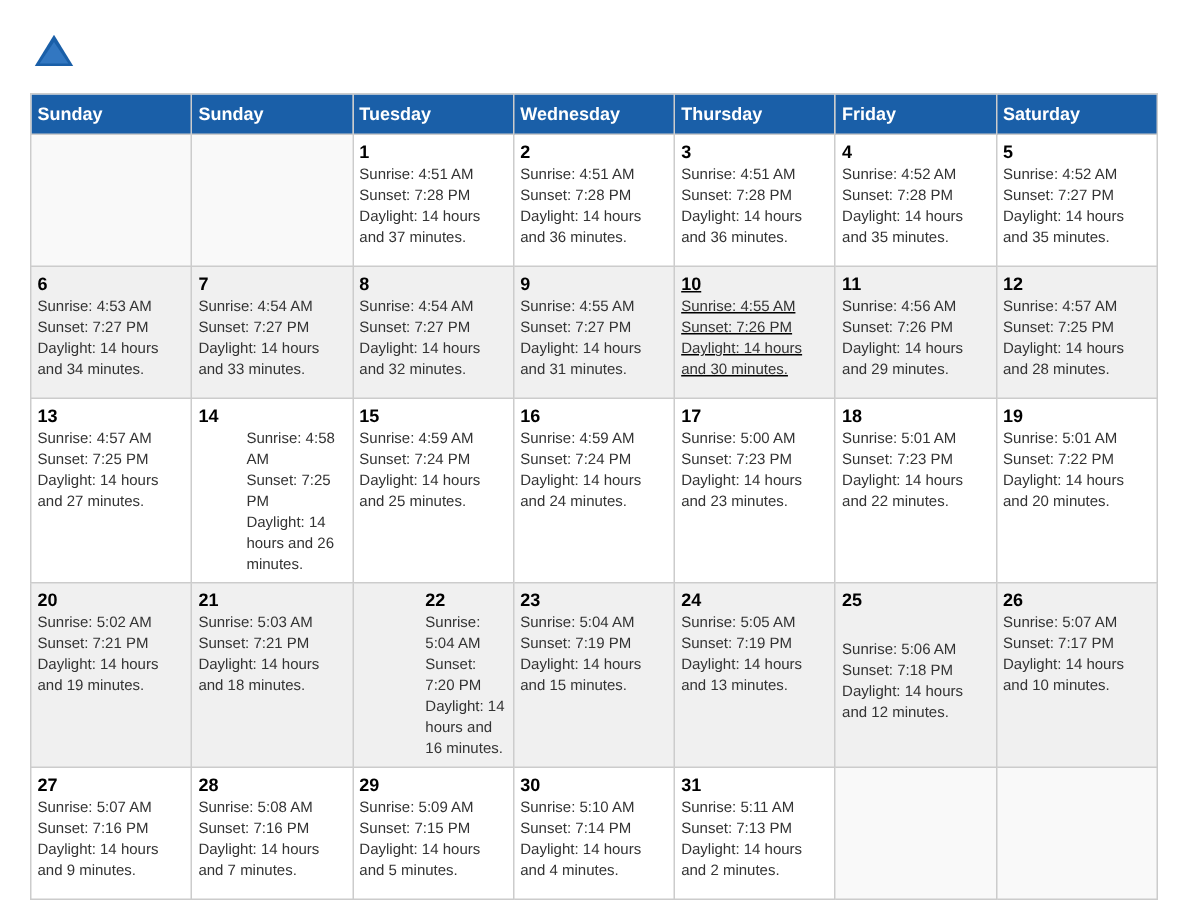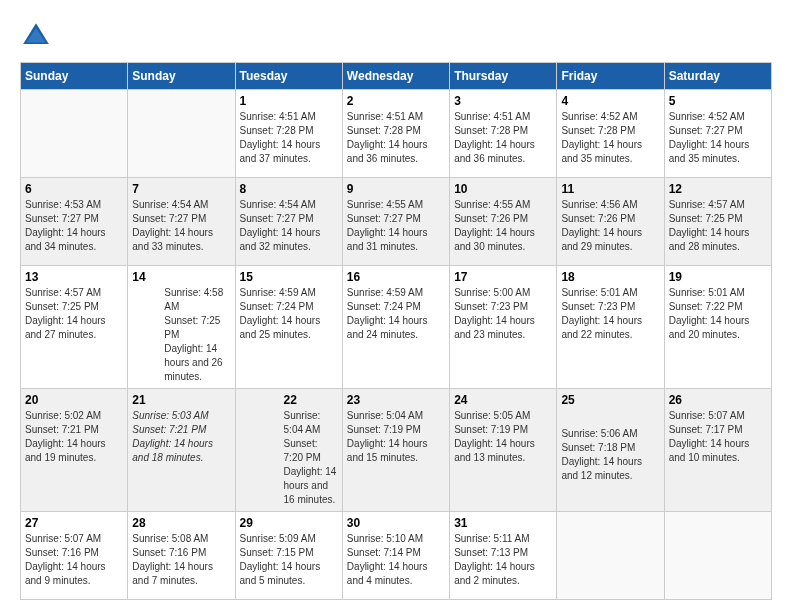--- a/index.html
+++ b/index.html
@@ -169,21 +169,21 @@
           <div class="day-detail" style="white-space: pre-line;">Sunrise: 4:54 AM
 Sunset: 7:27 PM
 Daylight: 14 hours and 32 minutes.</div>
         </td>
         <td style="background: rgb(240, 240, 240);">
           <span class="day-num">9</span>
           <div class="day-detail" style="white-space: pre-line;">Sunrise: 4:55 AM
 Sunset: 7:27 PM
 Daylight: 14 hours and 31 minutes.</div>
         </td>
-        <td style="background: rgb(240, 240, 240);">
+        <td style="background: rgb(240, 240, 240); text-decoration: underline;">
           <span class="day-num">10</span>
           <div class="day-detail" style="white-space: pre-line;">Sunrise: 4:55 AM
 Sunset: 7:26 PM
 Daylight: 14 hours and 30 minutes.</div>
         </td>
         <td style="background: rgb(240, 240, 240);">
           <span class="day-num">11</span>
           <div class="day-detail" style="white-space: pre-line;">Sunrise: 4:56 AM
 Sunset: 7:26 PM
 Daylight: 14 hours and 29 minutes.</div>
@@ -241,21 +241,21 @@
       </tr>
       <tr style="background: rgb(240, 240, 240);">
         <td style="background: rgb(240, 240, 240);">
           <span class="day-num">20</span>
           <div class="day-detail" style="white-space: pre-line;">Sunrise: 5:02 AM
 Sunset: 7:21 PM
 Daylight: 14 hours and 19 minutes.</div>
         </td>
         <td style="background: rgb(240, 240, 240);">
           <span class="day-num">21</span>
-          <div class="day-detail" style="white-space: pre-line; font-style: italic;">Sunrise: 5:03 AM
+          <div class="day-detail" style="white-space: pre-line;">Sunrise: 5:03 AM
 Sunset: 7:21 PM
 Daylight: 14 hours and 18 minutes.</div>
         </td>
         <td style="background: rgb(240, 240, 240); padding-left: 48px;">
           <span class="day-num">22</span>
           <div class="day-detail" style="white-space: pre-line;">Sunrise: 5:04 AM
 Sunset: 7:20 PM
 Daylight: 14 hours and 16 minutes.</div>
         </td>
         <td style="background: rgb(240, 240, 240);">

